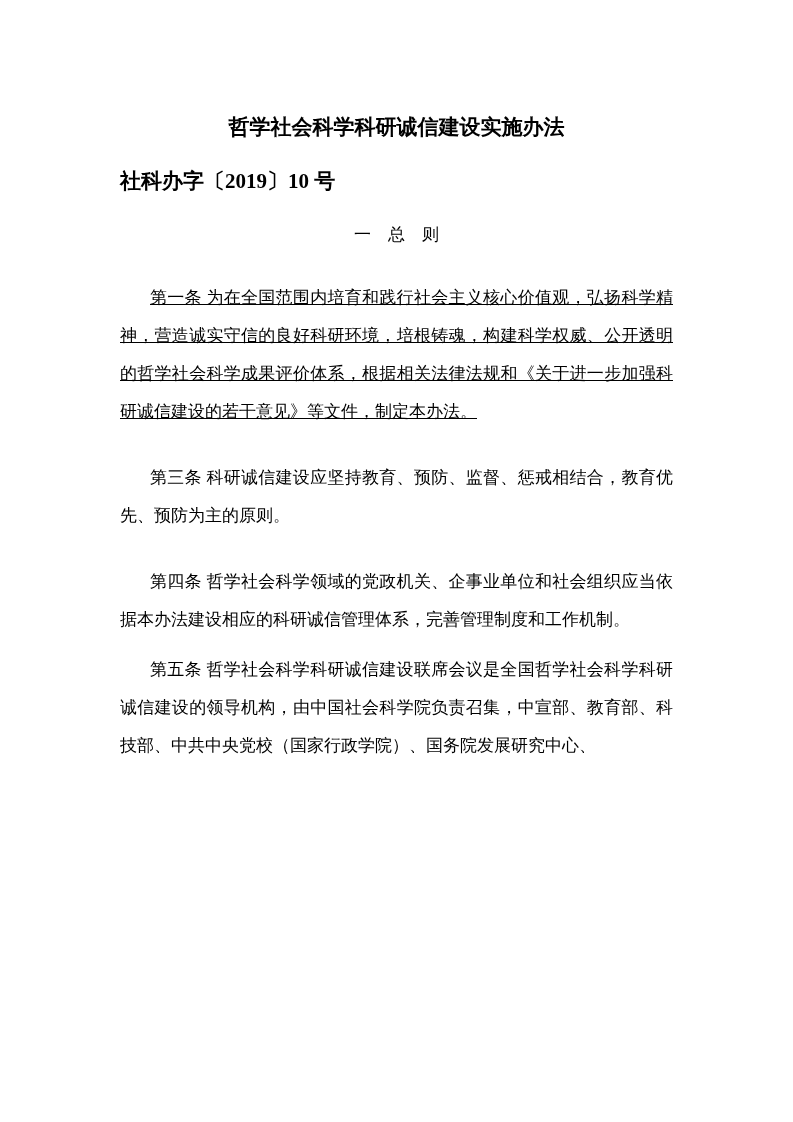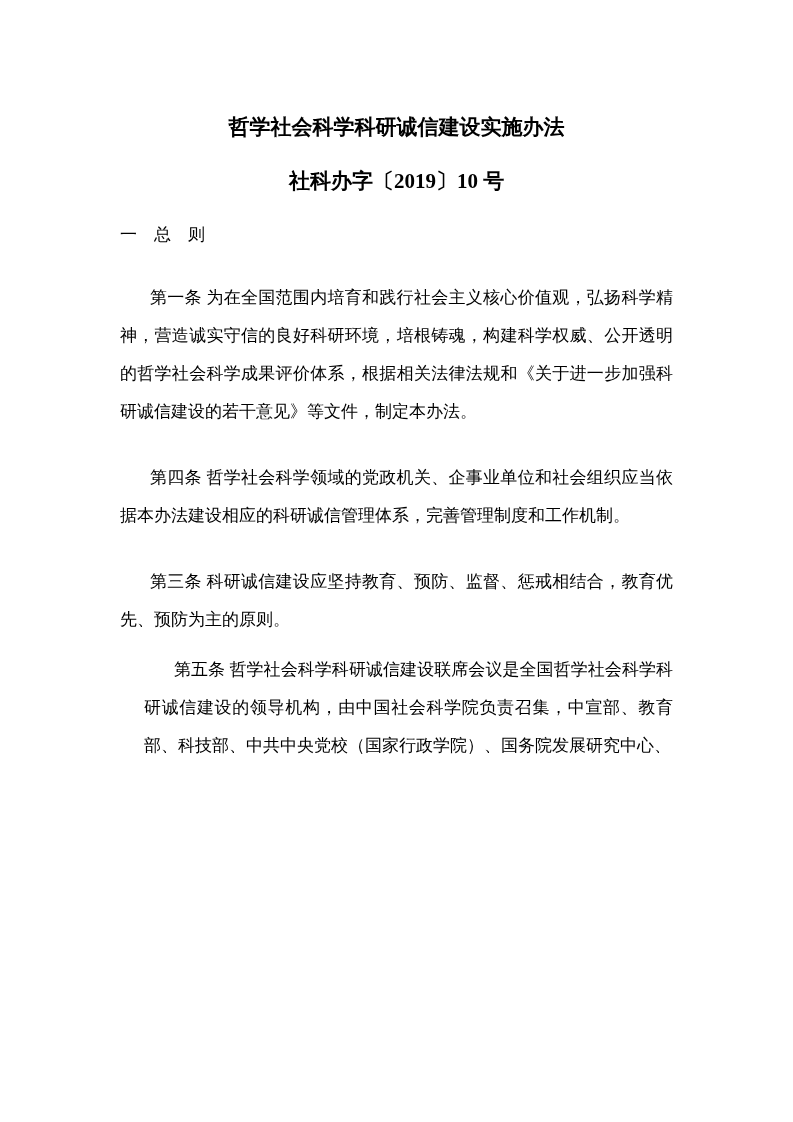--- a/index.html
+++ b/index.html
@@ -22,59 +22,59 @@
   .doc-title {
     font-size: 21px;
     font-weight: bold;
     text-align: center;
     line-height: 30px;
     margin: 0;
   }
   .doc-number {
     font-size: 21px;
     font-weight: bold;
-    text-align: center;
+    text-align: left;
     line-height: 30px;
     margin: 24px 0 0;
   }
   .section-heading {
     font-size: 17px;
     font-weight: normal;
-    text-align: left;
+    text-align: center;
     line-height: 38px;
     margin: 20px 0 0;
   }
   .body-para {
     font-size: 17px;
     line-height: 38px;
     text-align: justify;
     text-indent: 30px;
     margin: 28px 0 0;
     word-break: break-all;
   }
-  .mt25 { margin-top: 25px; }
+  .mt25 { margin-top: 25px; text-decoration: underline; }
   .mt32 { margin-top: 32px; }
-  .mt12 { margin-top: 12px; margin-left: 24px; }
+  .mt12 { margin-top: 12px; }
 </style>
 </head>
 <body>
 
 <div class="page">
   <div class="content">
 
     <h1 class="doc-title">哲学社会科学科研诚信建设实施办法</h1>
 
     <h2 class="doc-number">社科办字〔2019〕10 号</h2>
 
     <h3 class="section-heading">一　总　则</h3>
 
     <p class="body-para mt25">第一条 为在全国范围内培育和践行社会主义核心价值观，弘扬科学精神，营造诚实守信的良好科研环境，培根铸魂，构建科学权威、公开透明的哲学社会科学成果评价体系，根据相关法律法规和《关于进一步加强科研诚信建设的若干意见》等文件，制定本办法。</p>
 
 
+    <p class="body-para">第三条 科研诚信建设应坚持教育、预防、监督、惩戒相结合，教育优先、预防为主的原则。</p>
+
     <p class="body-para">第四条 哲学社会科学领域的党政机关、企事业单位和社会组织应当依据本办法建设相应的科研诚信管理体系，完善管理制度和工作机制。</p>
-
-    <p class="body-para">第三条 科研诚信建设应坚持教育、预防、监督、惩戒相结合，教育优先、预防为主的原则。</p>
 
 
     <p class="body-para mt12">第五条 哲学社会科学科研诚信建设联席会议是全国哲学社会科学科研诚信建设的领导机构，由中国社会科学院负责召集，中宣部、教育部、科技部、中共中央党校（国家行政学院）、国务院发展研究中心、</p>
 
   </div>
 </div>
 
 </body></html>

